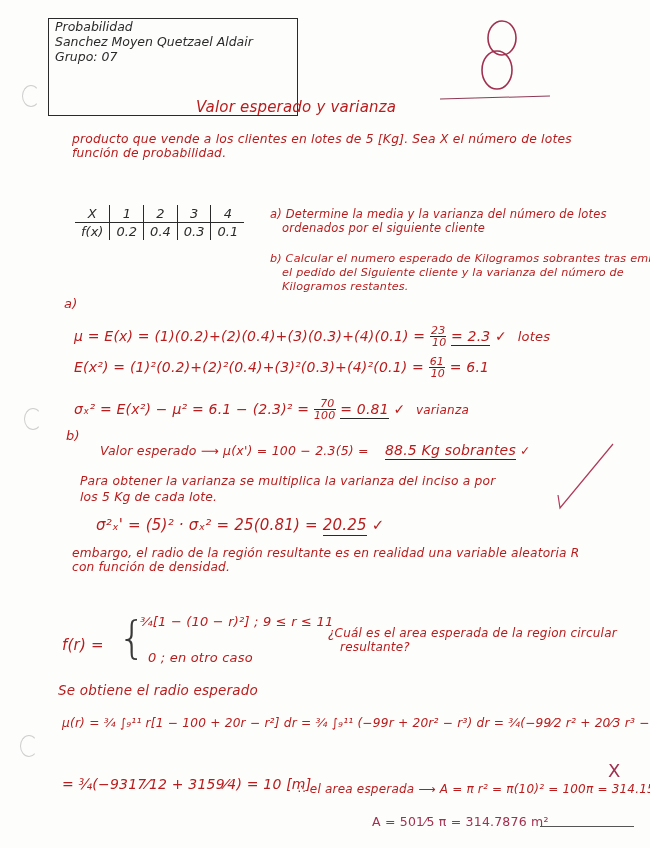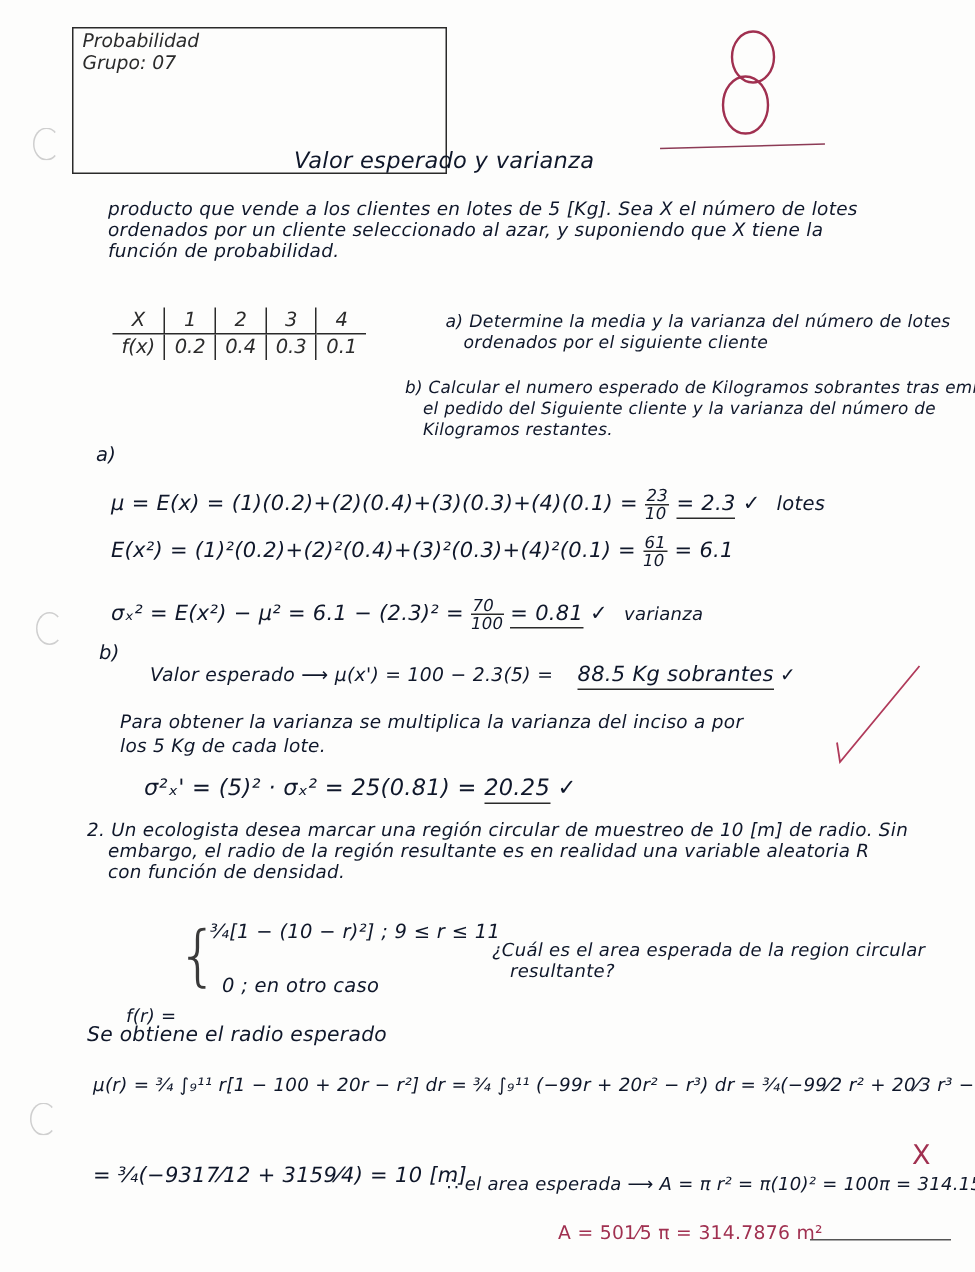--- a/index.html
+++ b/index.html
@@ -1,65 +1,65 @@
 <!DOCTYPE html>
 <html><head>
 <meta charset="utf-8">
 <style>
   html,body{margin:0;padding:0;}
   body{width:650px;height:848px;background:#fdfdfc;position:relative;overflow:hidden;
        font-family:"DejaVu Sans",sans-serif;color:#2b2b2b;}
   .page{position:absolute;left:0;top:0;width:618px;height:848px;text-decoration:underline;}
-  .hw{position:absolute;white-space:nowrap;font-family:"DejaVu Sans",sans-serif;color:#0f172a;
+  .hw{position:absolute;white-space:nowrap;font-family:"DejaVu Sans",sans-serif;color:#b91c1c;
       font-style:italic;letter-spacing:0.2px;}
   .red{color:#a03050;}
   .header-box{position:absolute;left:48px;top:18px;width:248px;height:96px;border:1.6px solid #2a2a2a;}
   .header-box .line{font-size:12.5px;line-height:15px;padding-left:6px;font-style:italic;}
   .grade{position:absolute;left:455px;top:12px;width:90px;height:90px;}
   .grade-underline{position:absolute;left:440px;top:97px;width:110px;height:0;border-top:1.3px solid #8c3a55;transform:rotate(-1.5deg);}
   .title{left:196px;top:98px;font-size:15px;}
   .para{font-size:12.3px;line-height:14px;}
   table.pmf{position:absolute;left:75px;top:205px;border-collapse:collapse;font-size:13px;font-style:italic;}
   table.pmf td{padding:1px 6px;border-left:1.3px solid #2a2a2a;text-align:center;}
   table.pmf td:first-child{border-left:none;}
   table.pmf tr:first-child td{border-bottom:1.3px solid #2a2a2a;}
   .eq{font-size:14px;}
   .eq-sm{font-size:13px;}
-  .frac{display:inline-block;vertical-align:middle;text-align:left;line-height:11px;font-size:11px;}
+  .frac{display:inline-block;vertical-align:middle;text-align:right;line-height:11px;font-size:11px;}
   .frac .n{display:block;border-bottom:1px solid #2a2a2a;padding:0 1px;}
   .frac .d{display:block;}
   .uline{border-bottom:1.5px solid #2a2a2a;padding-bottom:1px;}
   .check{position:absolute;}
   .ring{position:absolute;width:16px;height:20px;border:1.2px solid #cfcfcf;border-radius:50%;border-right-color:transparent;}
 </style>
 </head>
 <body>
 
 <div class="page">
 
   <div class="ring" style="left:22px;top:85px;"></div>
   <div class="ring" style="left:24px;top:408px;"></div>
   <div class="ring" style="left:20px;top:735px;"></div>
 
   <div class="header-box">
     <div class="line">Probabilidad</div>
+    <div class="line">Sanchez Moyen Quetzael Aldair</div>
     <div class="line">Grupo: 07</div>
   </div>
 
   <svg class="grade" viewBox="0 0 90 90">
     <ellipse cx="47" cy="26" rx="14" ry="17" fill="none" stroke="#a03050" stroke-width="1.6"></ellipse>
     <ellipse cx="42" cy="58" rx="15" ry="19" fill="none" stroke="#a03050" stroke-width="1.6"></ellipse>
   </svg>
   <div class="grade-underline"></div>
 
   <div class="hw title">Valor esperado y varianza</div>
 
   <div class="hw para" style="left:58px;top:132px;">
     <div style="padding-left:14px">producto que vende a los clientes en lotes de  5 [Kg]. Sea X el número de lotes</div>
-    <div style="padding-left:14px">ordenados por un cliente seleccionado al azar, y suponiendo que X tiene la</div>
     <div style="padding-left:14px">función de probabilidad.</div>
   </div>
 
   <table class="pmf">
     <tbody>
         <tr>
       <td>X</td>
       <td>1</td>
       <td>2</td>
       <td>3</td>
@@ -68,21 +68,21 @@
     <tr>
       <td>f(x)</td>
       <td>0.2</td>
       <td>0.4</td>
       <td>0.3</td>
       <td>0.1</td>
     </tr>
   </tbody>
     </table>
 
-  <div class="hw para" style="left:270px;top:207px;font-size:11.5px;margin-left:27px;">
+  <div class="hw para" style="left:270px;top:207px;font-size:11.5px;">
     <div>a) Determine la media y la varianza del número de lotes</div>
     <div style="padding-left:12px">ordenados por el siguiente cliente</div>
   </div>
   <div class="hw para" style="left:270px;top:252px;font-size:11.2px;">
     <div>b) Calcular el numero esperado de Kilogramos sobrantes tras embarcar</div>
     <div style="padding-left:12px">el pedido del Siguiente cliente y la varianza del número de</div>
     <div style="padding-left:12px">Kilogramos restantes.</div>
   </div>
 
   <div class="hw eq-sm" style="left:64px;top:296px;">a)</div>
@@ -126,26 +126,25 @@
     <path d="M85 4 L32 68 L30 55" fill="none" stroke="#b03a5a" stroke-width="1.2"></path>
   </svg>
 
   <div class="hw" style="left:96px;top:516px;font-size:15px;">
     <span>σ²ₓ' = (5)² · σₓ² = 25(0.81) =</span>
     <span class="uline">20.25</span>
     <span style="font-style:normal;">✓</span>
   </div>
 
   <div class="hw para" style="left:58px;top:546px;font-size:12.2px;">
-    <div>2. Un ecologista desea marcar una región circular de muestreo de 10 [m] de radio. Sin</div>
     <div style="padding-left:14px">embargo, el radio de la región resultante es en realidad una variable aleatoria R</div>
     <div style="padding-left:14px">con función de densidad.</div>
   </div>
 
-  <div class="hw" style="left:84px;top:636px;font-size:12px;margin-top:34px;">f(r) =</div>
+  <div class="hw" style="left:62px;top:636px;font-size:15px;">f(r) =</div>
   <div class="hw" style="left:118px;top:608px;font-size:44px;font-style:normal;font-weight:200;line-height:60px;color:#3a3a3a;">{</div>
   <div class="hw" style="left:140px;top:614px;font-size:13px;">¾[1 − (10 − r)²] ; 9 ≤ r ≤ 11</div>
   <div class="hw" style="left:148px;top:650px;font-size:13px;">0 ;  en otro caso</div>
 
   <div class="hw para" style="left:328px;top:626px;font-size:12px;">
     <div>¿Cuál es el area esperada de la region circular</div>
     <div style="padding-left:12px">resultante?</div>
   </div>
 
   <div class="hw" style="left:58px;top:682px;font-size:13.5px;">Se obtiene el radio esperado</div>

